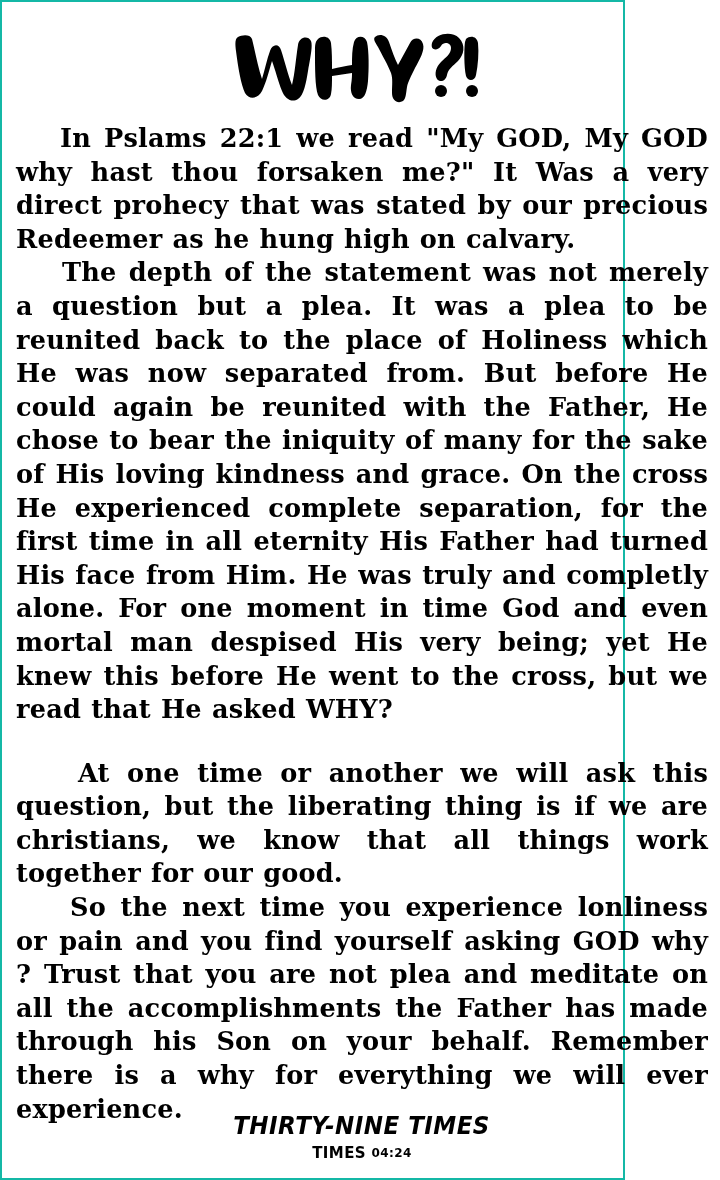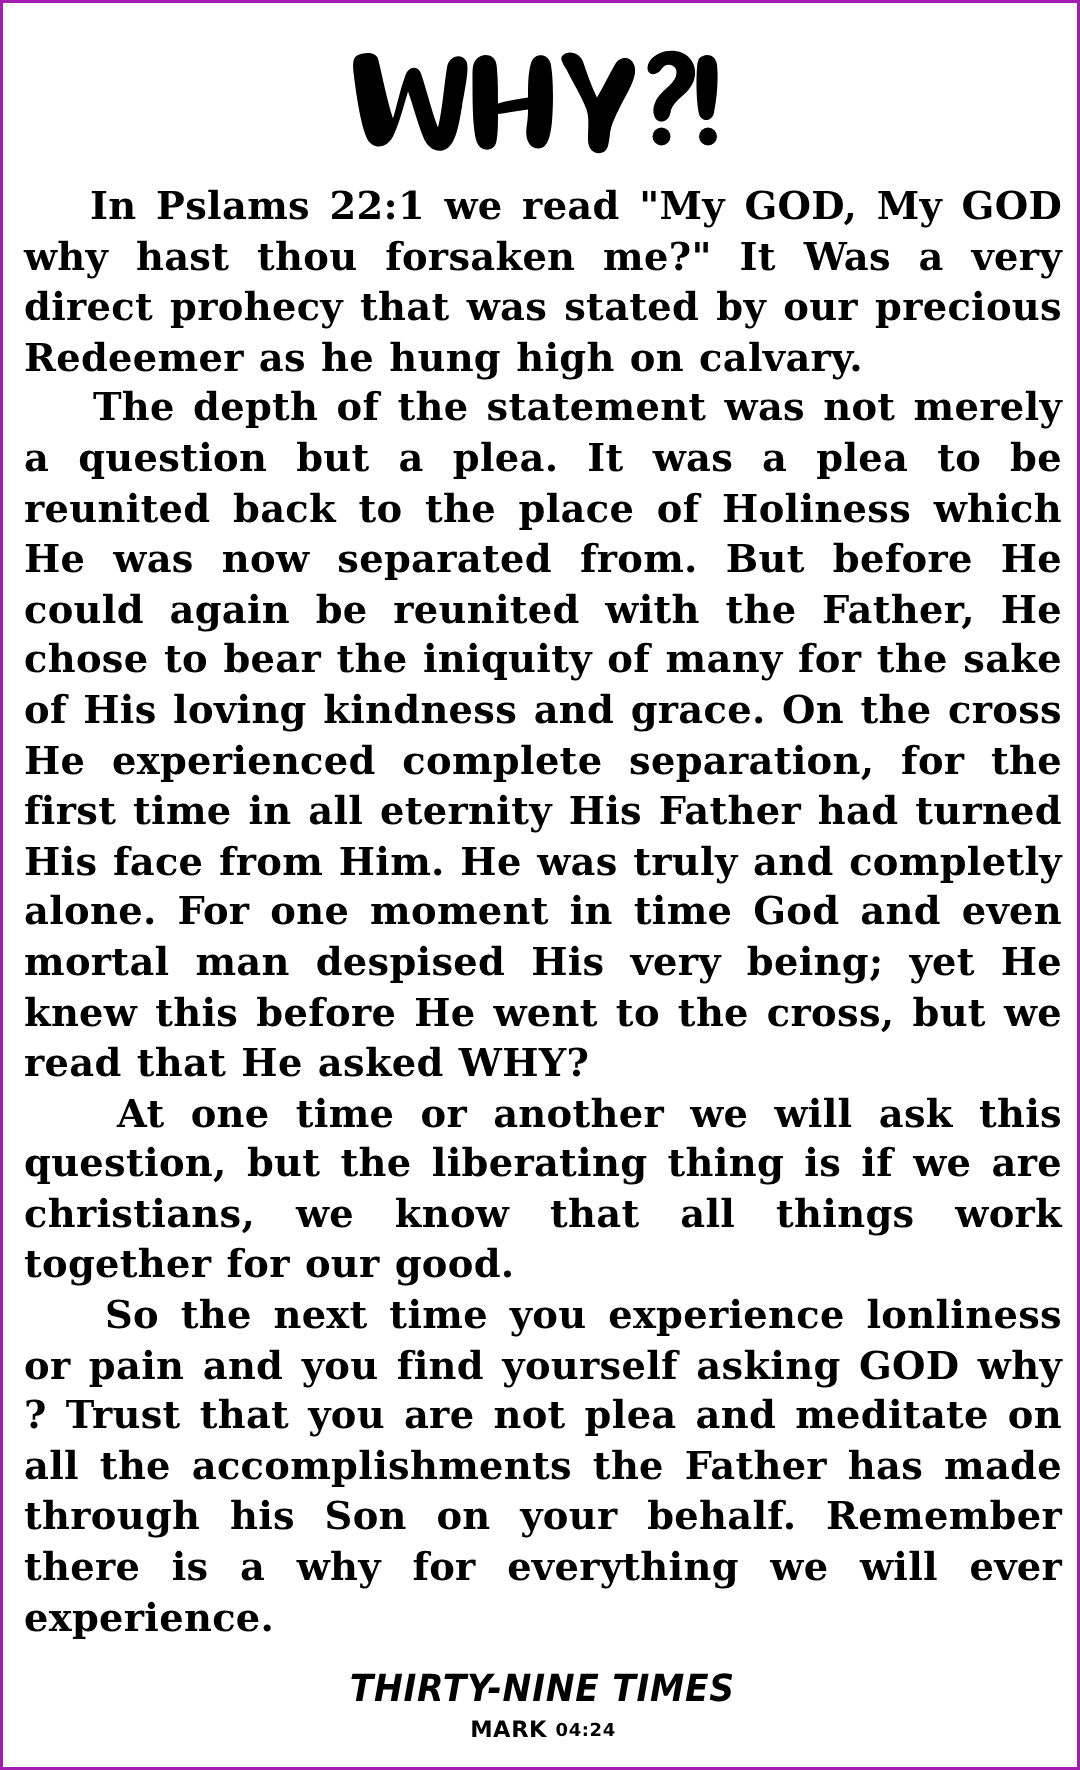--- a/index.html
+++ b/index.html
@@ -10,25 +10,25 @@
   body {
     width: 720px;
     height: 1180px;
     overflow: hidden;
     font-family: "DejaVu Serif", serif;
     color: #000000;
   }
 
   .page {
     position: relative;
-    width: 720px;
+    width: 625px;
     height: 1180px;
     background: #ffffff;
     box-sizing: border-box;
-    border: 2px solid #a21caf;
+    border: 2px solid #14b8a6;
   }
 
   
   .title-area {
     position: absolute;
     top: 24px;
     left: 0;
     width: 720px;
     height: 82px;
     display: flex;
@@ -66,21 +66,21 @@
     text-align: justify;
     font-family: "DejaVu Serif", serif;
     font-weight: bold;
     font-size: 25.6px;
     line-height: 33.6px;
     letter-spacing: 0.2px;
     word-spacing: 1px;
     -webkit-font-smoothing: none;
   }
   .para.p2 { text-indent: 46px; }
-  .para.p3 { text-indent: 62px; }
+  .para.p3 { text-indent: 62px; margin-top: 30px; }
   .para.p4 { text-indent: 54px; }
 
   
   .footer {
     position: absolute;
     left: 0;
     bottom: 16px;
     width: 720px;
     text-align: center;
   }
@@ -135,18 +135,18 @@
   <div class="body-text">
     <p class="para p1">In Pslams 22:1 we read "My GOD, My GOD why hast thou forsaken me?" It Was a very direct prohecy that was stated by our precious Redeemer as he hung high on calvary.</p>
     <p class="para p2">The depth of the statement was not merely a question but a plea. It was a plea to be reunited back to the place of Holiness which He was now separated from. But before He could again be reunited with the Father, He chose to bear the iniquity of many for the sake of His loving kindness and grace. On the cross He experienced complete separation, for the first time in all eternity His Father had turned His face from Him. He was truly and completly alone. For one moment in time God and even mortal man despised His very being; yet He knew this before He went to the cross, but we read that He asked WHY?</p>
     <p class="para p3">At one time or another we will ask this question, but the liberating thing is if we are christians, we know that all things work together for our good.</p>
     <p class="para p4">So the next time you experience lonliness or pain and you find yourself asking GOD why ? Trust that you are not plea and meditate on all the accomplishments the Father has made through his Son on your behalf. Remember there is a why for everything we will ever experience.</p>
   </div>
 
   <div class="footer">
     <div class="footer-title">THIRTY-NINE TIMES</div>
     <div class="footer-ref">
-      <span>MARK</span>
+      <span>TIMES</span>
       <span class="verse">04:24</span>
     </div>
   </div>
 
 </div>
 
 </body></html>

